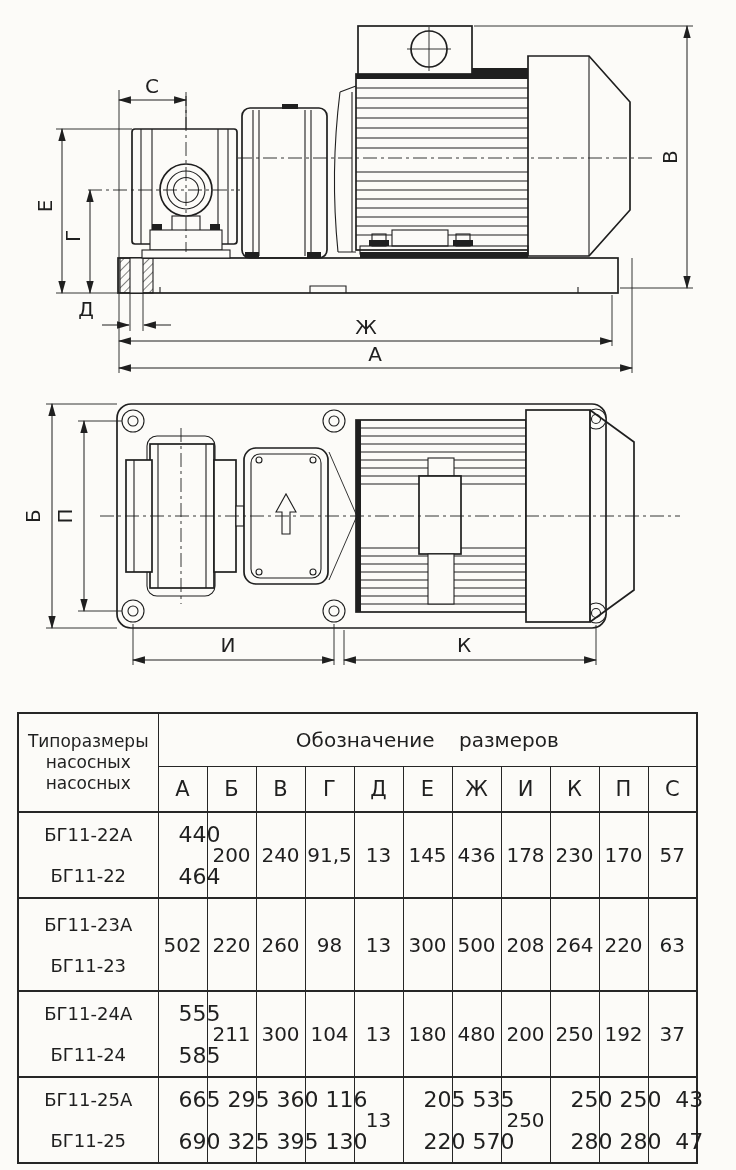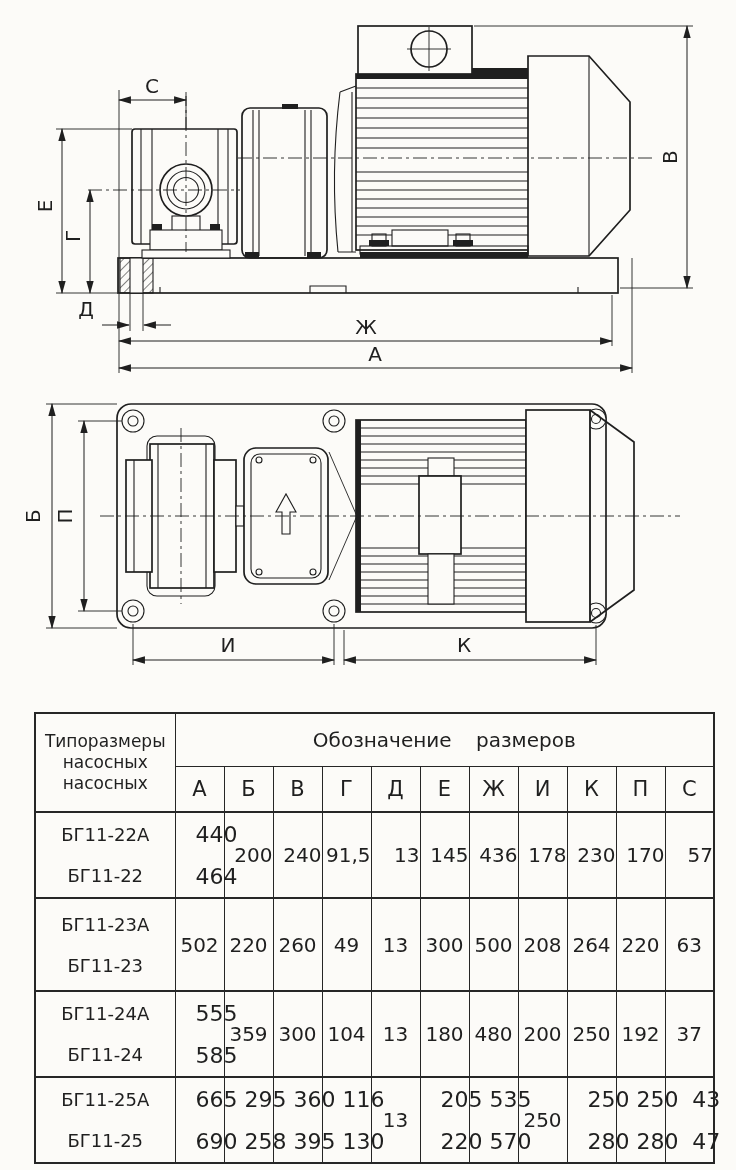--- a/index.html
+++ b/index.html
@@ -11,28 +11,28 @@
   .o{fill:none;stroke:#1f1f1f;stroke-width:1.7;}
   .t{fill:none;stroke:#1f1f1f;stroke-width:1.1;}
   .x{fill:none;stroke:#1f1f1f;stroke-width:0.9;}
   .d{fill:none;stroke:#1f1f1f;stroke-width:1;}
   .c{fill:none;stroke:#1f1f1f;stroke-width:0.9;stroke-dasharray:14 4 3 4;}
   .fin{fill:none;stroke:#1f1f1f;stroke-width:1.1;}
   .blk{fill:#1f1f1f;stroke:none;}
   .paper{fill:#fcfbf8;}
   .lbl{font-family:"DejaVu Sans",sans-serif;font-size:20px;fill:#1f1f1f;}
 
-  table{position:absolute;left:34px;top:712px;width:679px;border-collapse:collapse;
+  table{position:absolute;left:17px;top:712px;width:679px;border-collapse:collapse;
         table-layout:fixed;text-align:center;background:#fcfbf8;}
   table{border:2.5px solid #262626;}
   th,td{border:1.7px solid #262626;font-weight:normal;padding:0;vertical-align:middle;}
   thead tr:nth-child(1){height:53px;}
   thead tr:nth-child(2){height:46px;}
   tbody tr{border-top:2.5px solid #262626;}
-  tbody tr:nth-child(1){height:86px;text-align:right;}
+  tbody tr:nth-child(1){height:86px;}
   tbody tr:nth-child(2){height:93px;}
   tbody tr:nth-child(3){height:84px;}
   tbody tr:nth-child(4){height:64px;}
   .header-col div{font-size:17px;line-height:1.25;}
   .span-head{font-size:20px;word-spacing:18px;}
   .col-letter{font-size:21px;}
   tbody td{font-size:22px;}
   td.models div{font-size:18px;height:41px;display:flex;align-items:center;justify-content:center;}
   td.dual div{height:42px;display:flex;align-items:center;justify-content:center;margin-left:34px;}
   td.single{font-size:20px;}
@@ -281,39 +281,39 @@
           <td class="single">57</td>
         </tr>
         <tr>
           <td class="models">
             <div>БГ11-23А</div>
             <div>БГ11-23</div>
           </td>
           <td class="single">502</td>
           <td class="single">220</td>
           <td class="single">260</td>
-          <td class="single">49</td>
+          <td class="single">98</td>
           <td class="single">13</td>
           <td class="single">300</td>
           <td class="single">500</td>
           <td class="single">208</td>
           <td class="single">264</td>
           <td class="single">220</td>
           <td class="single">63</td>
         </tr>
         <tr>
           <td class="models">
             <div>БГ11-24А</div>
             <div>БГ11-24</div>
           </td>
           <td class="dual">
             <div>555</div>
             <div>585</div>
           </td>
-          <td class="single">359</td>
+          <td class="single">211</td>
           <td class="single">300</td>
           <td class="single">104</td>
           <td class="single">13</td>
           <td class="single">180</td>
           <td class="single">480</td>
           <td class="single">200</td>
           <td class="single">250</td>
           <td class="single">192</td>
           <td class="single">37</td>
         </tr>
@@ -321,21 +321,21 @@
           <td class="models">
             <div>БГ11-25А</div>
             <div>БГ11-25</div>
           </td>
           <td class="dual">
             <div>665</div>
             <div>690</div>
           </td>
           <td class="dual">
             <div>295</div>
-            <div>258</div>
+            <div>325</div>
           </td>
           <td class="dual">
             <div>360</div>
             <div>395</div>
           </td>
           <td class="dual">
             <div>116</div>
             <div>130</div>
           </td>
           <td class="single">13</td>

